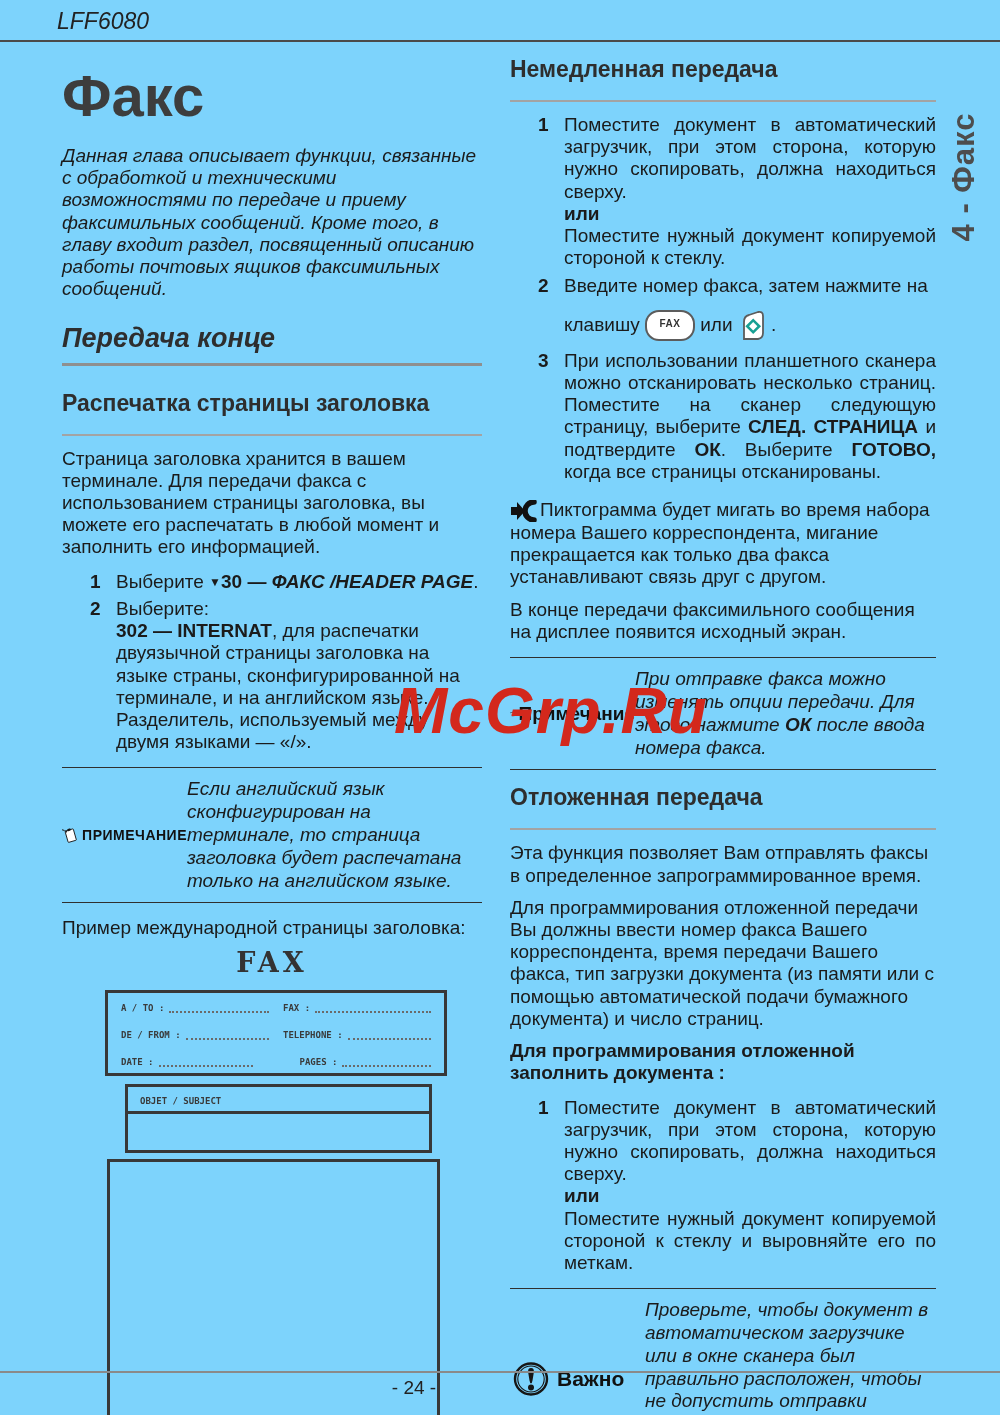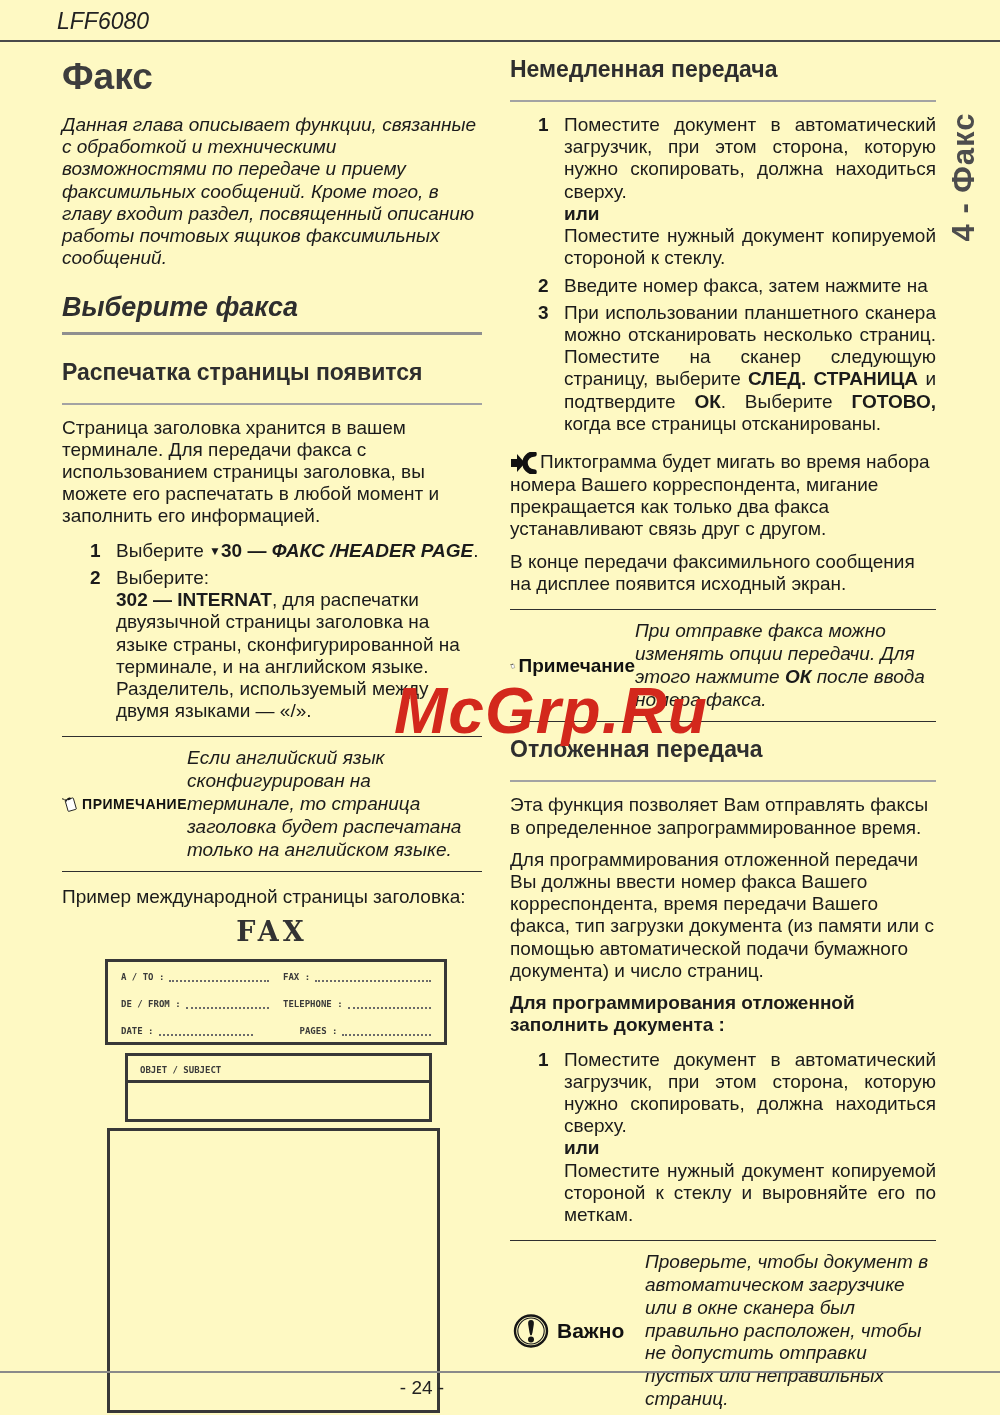--- a/index.html
+++ b/index.html
@@ -1,31 +1,31 @@
 <!DOCTYPE html>
 <html><head>
 <meta charset="utf-8">
 <style>
   html,body{margin:0;padding:0;background:#e8e8e8;}
-  .page{position:relative;width:1000px;height:1415px;background:#fef9c3;margin:0 auto;
+  .page{position:relative;width:1000px;height:1415px;background:#7dd3fc;margin:0 auto;
         font-family:"Liberation Sans", sans-serif;color:#1b1b1b;overflow:hidden;}
   
   .model{position:absolute;left:57px;top:8px;font-size:23px;font-style:italic;color:#222;}
   .top-rule{position:absolute;left:0;top:40px;width:1000px;height:2px;background:#4a4a4a;}
   .side-tab{position:absolute;left:936px;top:52px;width:56px;height:250px;
             display:flex;align-items:center;justify-content:center;}
   .side-tab span{transform:rotate(-90deg);white-space:nowrap;font-size:31px;font-weight:bold;color:#4d4d4d;letter-spacing:1px;}
   .footer-rule{position:absolute;left:0;top:1371px;width:1000px;height:2px;background:#8a8a8a;}
-  .page-num{position:absolute;left:8px;top:1377px;width:828px;text-align:center;font-size:19px;color:#222;}
+  .page-num{position:absolute;left:0;top:1377px;width:828px;text-align:center;font-size:19px;color:#222;}
   .watermark{position:absolute;left:394px;top:674px;z-index:60;font-size:64px;font-weight:bold;
              font-style:italic;color:#d3281c;letter-spacing:1px;pointer-events:none;}
   
   .col-left{position:absolute;left:62px;top:52px;width:420px;}
   .col-right{position:absolute;left:510px;top:52px;width:426px;}
-  .chapter-title{font-size:37px;font-weight:bold;color:#3d3d3d;margin:4px 0 16px 0;}
+  .chapter-title{font-size:58px;font-weight:bold;color:#3d3d3d;margin:10px 0 16px 0;}
   .intro{font-style:italic;font-size:19px;line-height:1.17;color:#1b1b1b;}
   h2.section{font-size:27px;font-weight:bold;font-style:italic;color:#2e2e2e;
              border-bottom:3px solid #8f8f8f;padding-bottom:9px;margin:22px 0 0 0;}
   h3.sub{font-size:23px;font-weight:bold;color:#2e2e2e;border-bottom:2px solid #a3a3a3;
          padding-bottom:17px;margin:24px 0 12px 0;}
   h3.first{margin-top:4px;}
   .para{font-size:19px;line-height:1.17;margin:10px 0;}
   .bold{font-weight:bold;}
   .bi{font-weight:bold;font-style:italic;}
   .just{text-align:justify;}
@@ -73,23 +73,23 @@
   <div class="side-tab">
     <span>4 - Факс</span>
   </div>
 
   <div class="col-left">
 
     <div class="chapter-title">Факс</div>
 
     <div class="intro">Данная глава описывает функции, связанные с обработкой и техническими возможностями по передаче и приему факсимильных сообщений. Кроме того, в главу входит раздел, посвященный описанию работы почтовых ящиков факсимильных сообщений.</div>
 
-    <h2 class="section">Выберите факса</h2>
-
-    <h3 class="sub">Распечатка страницы появится</h3>
+    <h2 class="section">Передача конце</h2>
+
+    <h3 class="sub">Распечатка страницы заголовка</h3>
 
     <div class="para">Страница заголовка хранится в вашем терминале. Для передачи факса с использованием страницы заголовка, вы можете его распечатать в любой момент и заполнить его информацией.</div>
 
     <div class="steps">
       <div class="step">
         <span class="num">1</span>
         <span>Выберите </span><span class="arrow">▼</span><span class="bold">30 — </span><span class="bi">ФАКС /HEADER PAGE</span><span>.</span>
       </div>
       <div class="step">
         <span class="num">2</span>
@@ -168,20 +168,26 @@
       <div class="step">
         <span class="num">1</span>
         <div class="just">Поместите документ в автоматический загрузчик, при этом сторона, которую нужно скопировать, должна находиться сверху.</div>
         <div class="bold">или</div>
         <div class="just">Поместите нужный документ копируемой стороной к стеклу.</div>
       </div>
 
       <div class="step">
         <span class="num">2</span>
         <div>Введите номер факса, затем нажмите на</div>
+        <div style="margin-top:8px;line-height:40px;">
+          <span>клавишу </span><span class="key-fax">FAX</span><span> или </span><svg class="ikon" width="28" height="32" viewBox="0 0 28 32">
+            <path d="M6 29 L6 12 Q6 6 11 5 L20 2 Q25 1 25 6 L25 23 Q25 28 20 29 Z" fill="#fff" stroke="#5c5c5c" stroke-width="1.8"></path>
+            <rect x="11" y="12" width="8.5" height="8.5" transform="rotate(45 15.2 16.2)" fill="#fff" stroke="#18a094" stroke-width="2.6"></rect>
+          </svg><span> .</span>
+        </div>
       </div>
 
       <div class="step just">
         <span class="num">3</span>
         <span>При использовании планшетного сканера можно отсканировать несколько страниц. Поместите на сканер следующую страницу, выберите </span><span class="bold">СЛЕД. СТРАНИЦА</span><span> и подтвердите </span><span class="bold">ОК</span><span>. Выберите </span><span class="bold">ГОТОВО,</span><span> когда все страницы отсканированы.</span>
       </div>
     </div>
 
     <div class="para" style="margin-top:16px;">
       <svg class="ikon" width="28" height="22" viewBox="0 0 28 22" style="margin-right:2px;">

